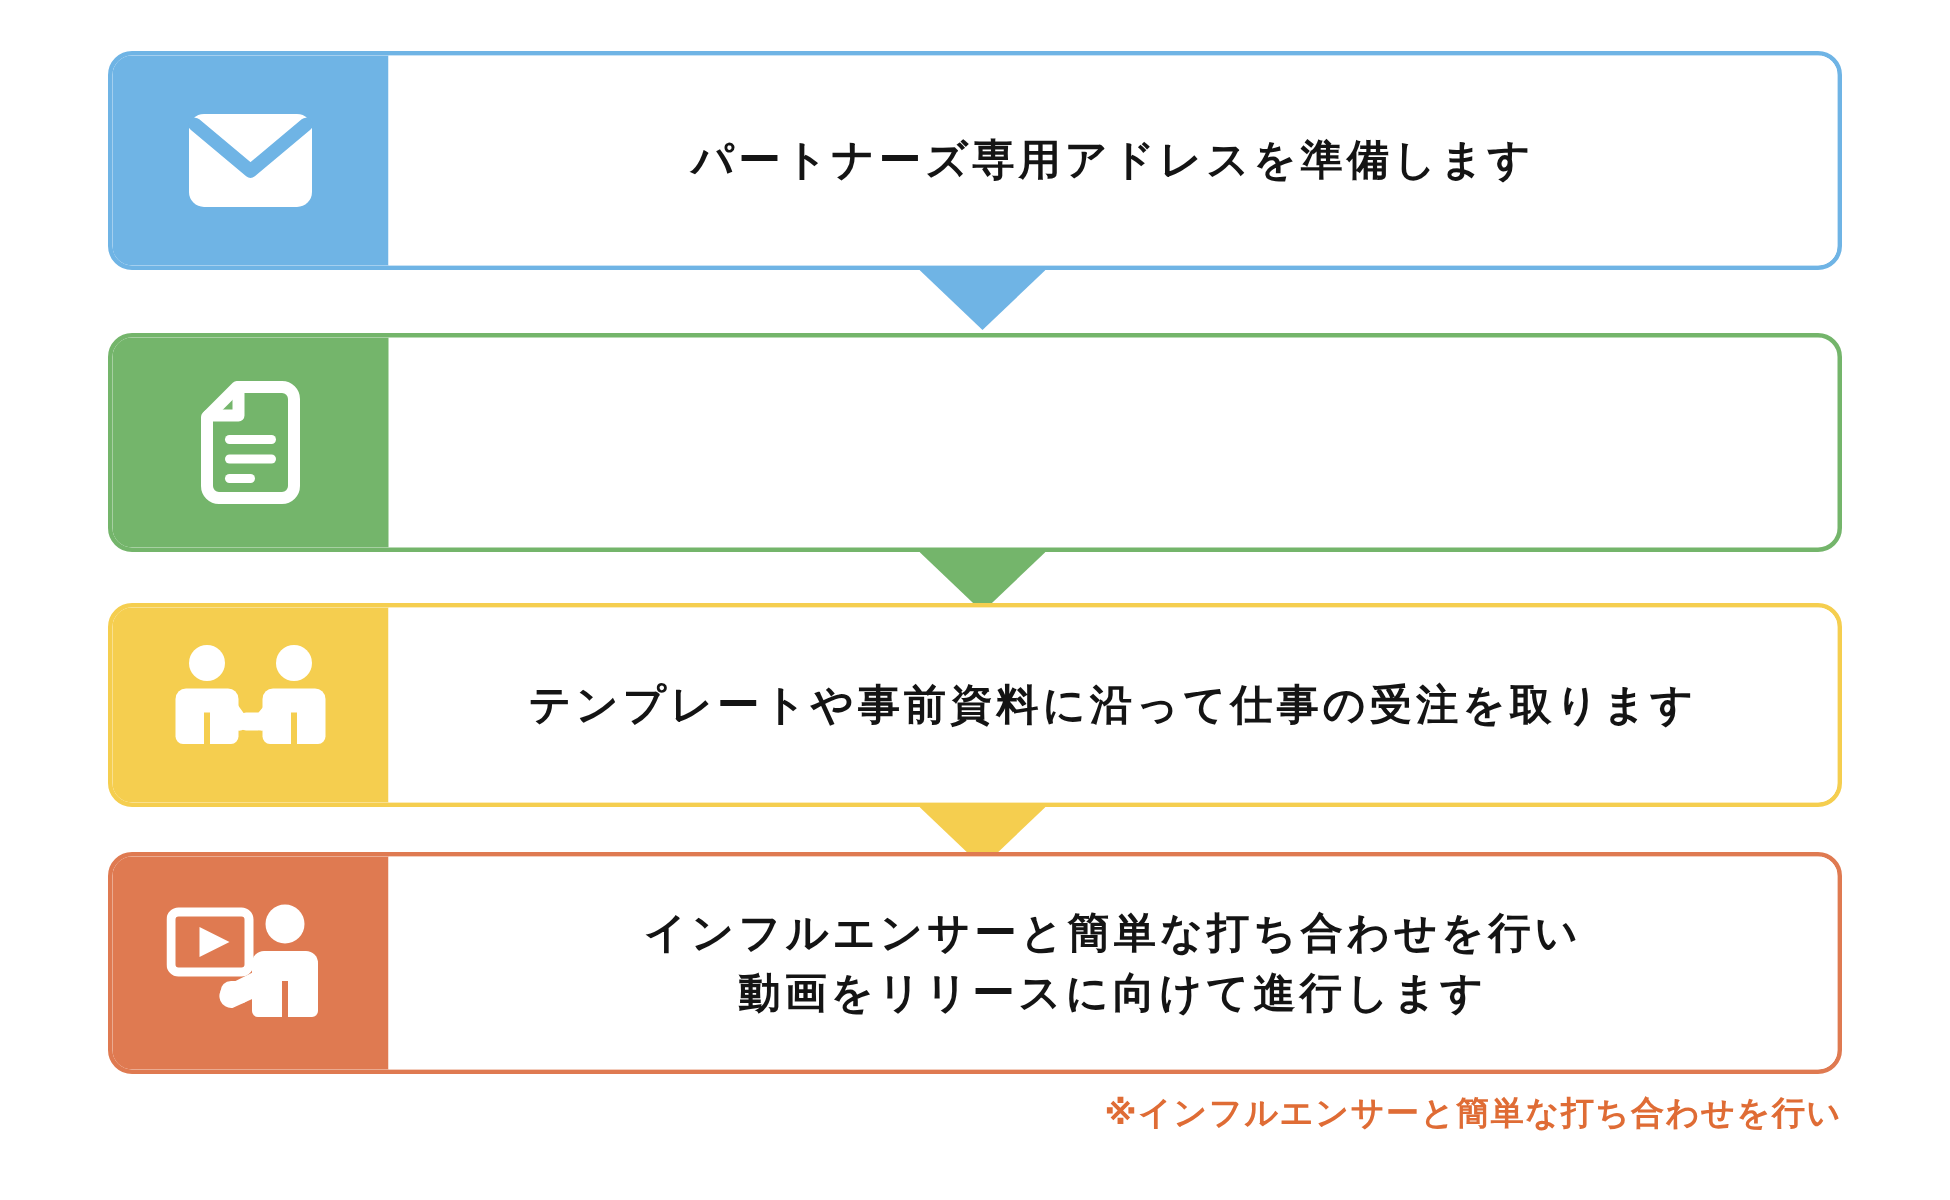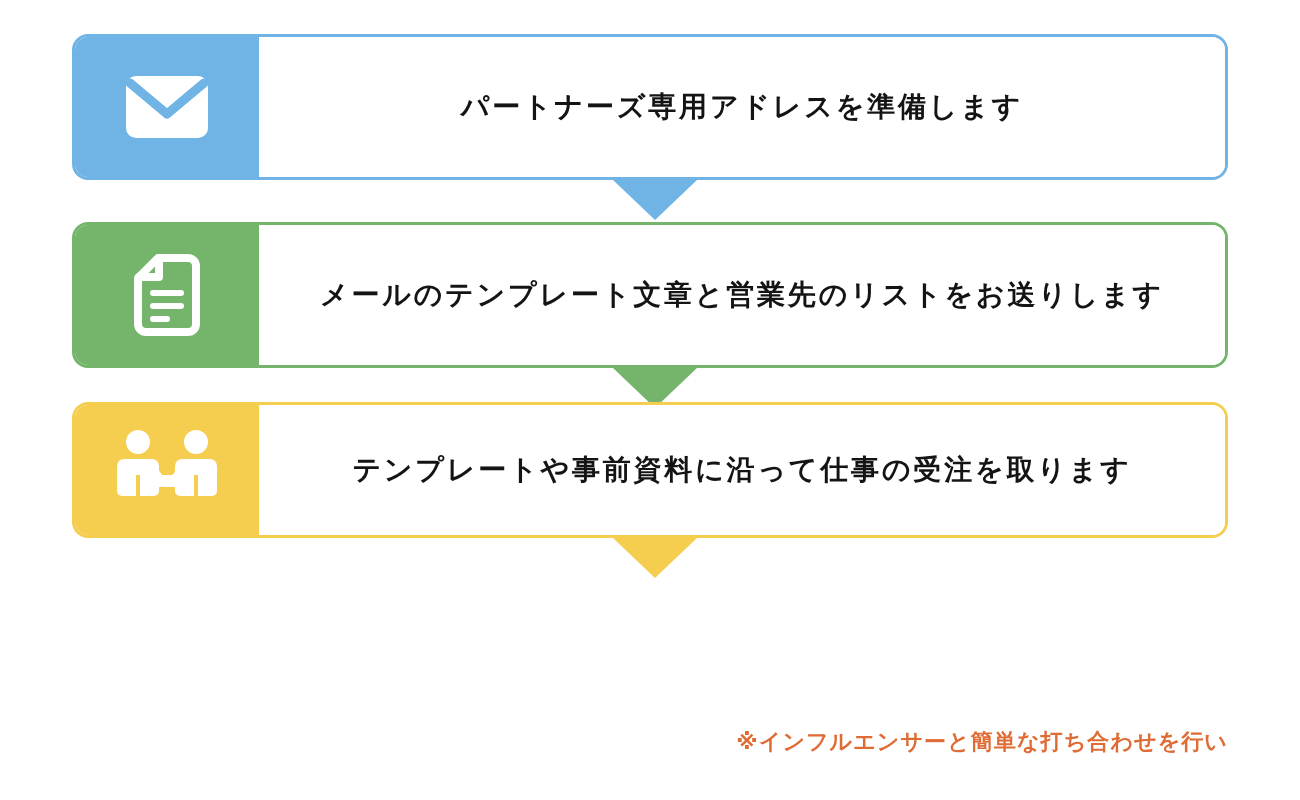--- a/index.html
+++ b/index.html
@@ -127,23 +127,20 @@
   <div class="step step-2">
     <div class="step-icon">
       <svg width="66" height="82" viewBox="0 0 66 82" aria-hidden="true">
         <path d="M24 4 H54 a8 8 0 0 1 8 8 V70 a8 8 0 0 1 -8 8 H12 a8 8 0 0 1 -8 -8 V24 Z" fill="none" stroke="#ffffff" stroke-width="8" stroke-linejoin="round"></path>
         <path d="M25 4 V23 H5" fill="none" stroke="#ffffff" stroke-width="8" stroke-linejoin="round" stroke-linecap="round"></path>
         <rect x="16" y="36" width="34" height="6" rx="3" fill="#ffffff"></rect>
         <rect x="16" y="49" width="34" height="6" rx="3" fill="#ffffff"></rect>
         <rect x="16" y="62" width="20" height="6" rx="3" fill="#ffffff"></rect>
       </svg>
     </div>
-    <div class="step-body">
-      <div class="step-text">メールのテンプレート文章と営業先のリストをお送りします</div>
-    </div>
   </div>
 
   <div class="connector conn-2">
     <svg width="84" height="42" viewBox="0 0 84 42" aria-hidden="true">
       <polygon points="0,0 84,0 42,40" fill="#74B56B"></polygon>
     </svg>
   </div>
 
   <div class="step step-3">
     <div class="step-icon">
@@ -168,16 +165,38 @@
       <div class="step-text">テンプレートや事前資料に沿って仕事の受注を取ります</div>
     </div>
   </div>
 
   <div class="connector conn-3">
     <svg width="84" height="42" viewBox="0 0 84 42" aria-hidden="true">
       <polygon points="0,0 84,0 42,40" fill="#F5CE4F"></polygon>
     </svg>
   </div>
 
+  <div class="step step-4">
+    <div class="step-icon">
+      <svg width="112" height="80" viewBox="0 0 112 80" aria-hidden="true">
+        <g fill="#ffffff">
+
+          <rect x="3" y="6" width="52" height="40" rx="5" ry="5" fill="none" stroke="#ffffff" stroke-width="6"></rect>
+          <polygon points="22,16 42,26 22,36"></polygon>
+
+          <circle cx="79" cy="14" r="13"></circle>
+          <path d="M65 32 H93 a8 8 0 0 1 8 8 V72 a4 4 0 0 1 -4 4 H61 a4 4 0 0 1 -4 -4 V40 a8 8 0 0 1 8 -8 Z"></path>
+          <rect x="77" y="52" width="4" height="24" fill="#DF7A51"></rect>
+
+          <path d="M62 44 L38 56 a8 8 0 0 0 6 14 L66 60 Z"></path>
+          <rect x="36" y="52" width="20" height="15" rx="7"></rect>
+        </g>
+      </svg>
+    </div>
+    <div class="step-body">
+      <div class="step-text">インフルエンサーと簡単な打ち合わせを行い
+動画をリリースに向けて進行します</div>
+    </div>
+  </div>
 
   <div class="footnote">※インフルエンサーと簡単な打ち合わせを行い</div>
 
 </div>
 
 </body></html>

